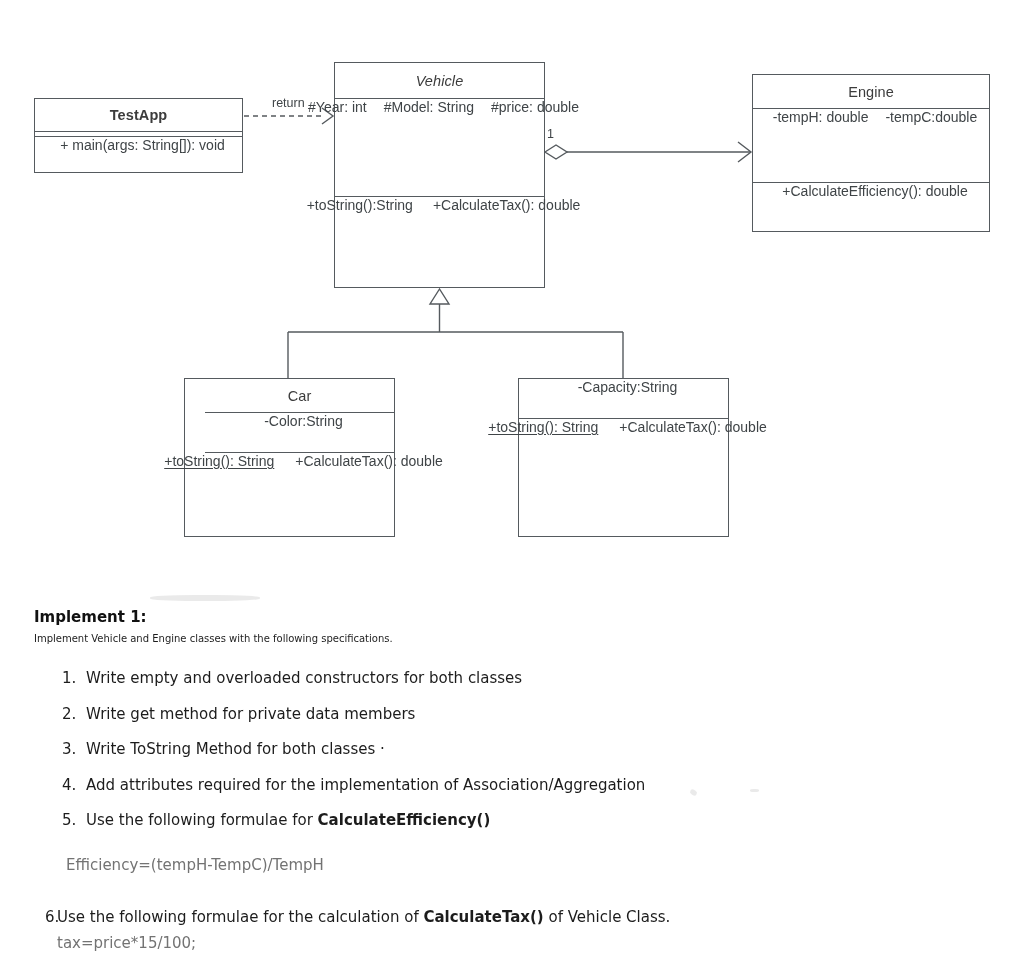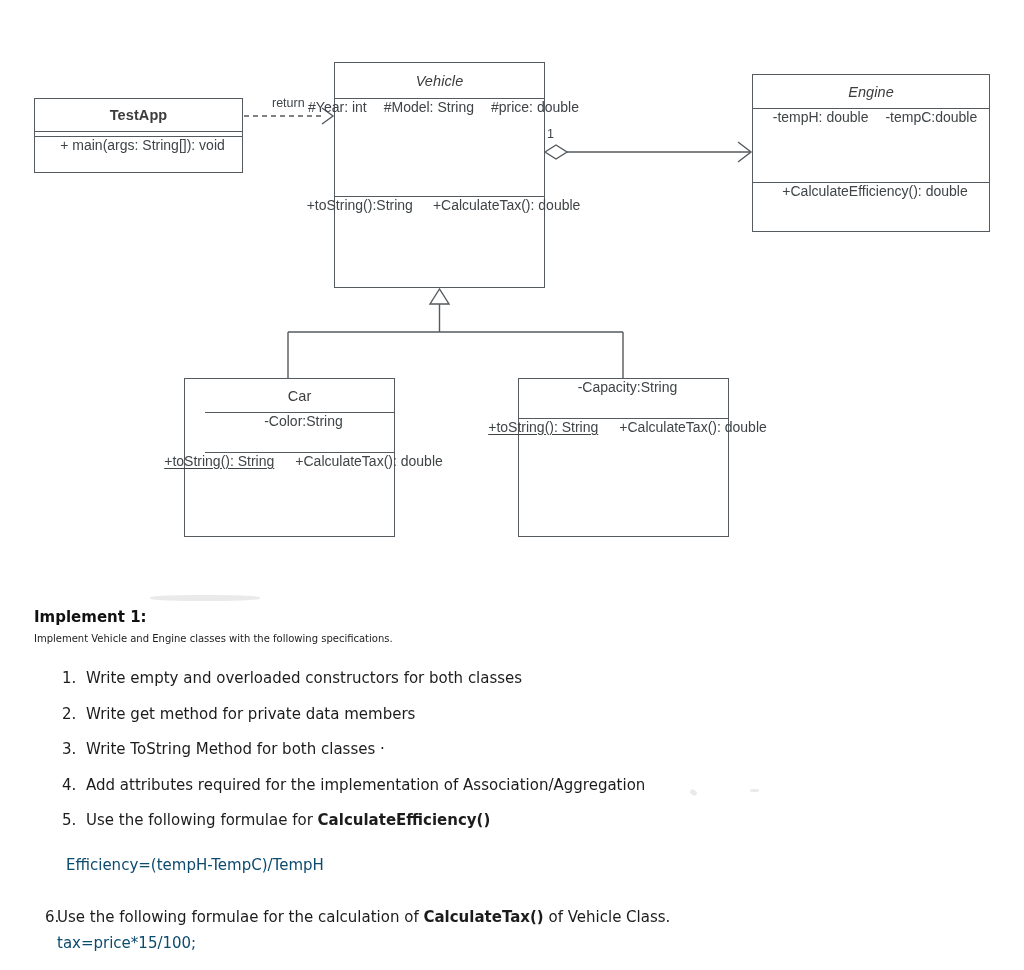--- a/index.html
+++ b/index.html
@@ -114,21 +114,21 @@
     color: #1c1c1c;
     white-space: nowrap;
   }
   .q-item .q-num {
     display: inline-block;
     width: 24px;
   }
   .q-formula {
     position: absolute;
     font-size: 15px;
-    color: #0c4a6e;
+    color: #737373;
     white-space: nowrap;
   }
   .q-bold { font-weight: bold; }
 
   .scan-smudge {
     position: absolute;
     background: #d9d9d9;
     opacity: 0.55;
     border-radius: 40%;
     z-index: 1;
@@ -179,21 +179,21 @@
       <div class="uml-member">#Model: String</div>
       <div class="uml-member">#price: double</div>
     </div>
     <div class="uml-compartment uml-members last" style="height:88px; gap:20px;">
       <div class="uml-member">+toString():String</div>
       <div class="uml-member">+CalculateTax(): double</div>
     </div>
   </div>
 
   <div class="uml-class" style="left:752px; top:74px; width:238px; height:158px;">
-    <div class="uml-compartment uml-title" style="height:34px;font-style:italic;">Engine</div>
+    <div class="uml-compartment uml-title" style="height:34px;">Engine</div>
     <div class="uml-compartment uml-members" style="height:74px; gap:17px;">
       <div class="uml-member">-tempH: double</div>
       <div class="uml-member">-tempC:double</div>
     </div>
     <div class="uml-compartment uml-members last" style="height:48px;">
       <div class="uml-member">+CalculateEfficiency(): double</div>
     </div>
   </div>
 
   <div class="uml-class" style="left:184px; top:378px; width:211px; height:159px;padding-left:20px;">

